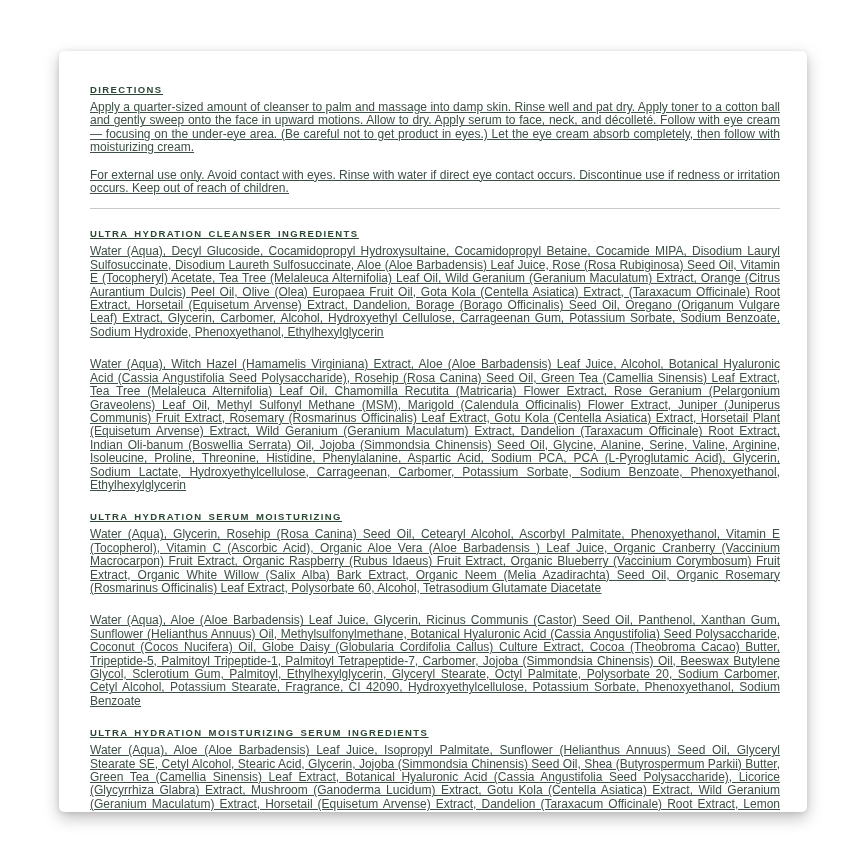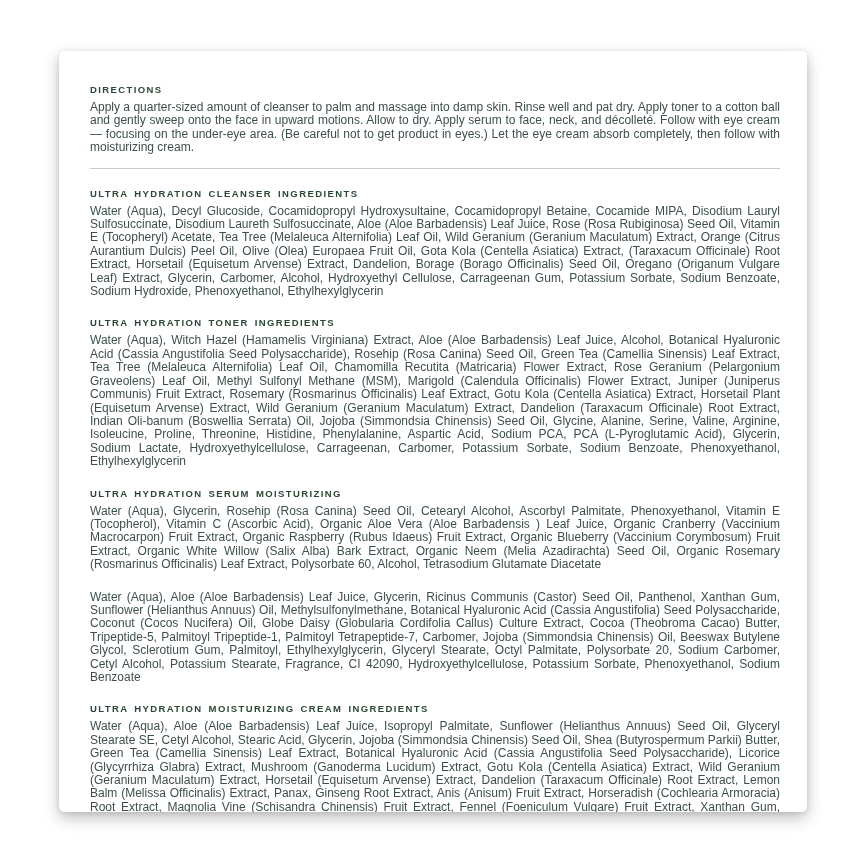--- a/index.html
+++ b/index.html
@@ -1,15 +1,15 @@
 <!DOCTYPE html>
 <html><head>
 <meta charset="utf-8">
 <style>
-  * { box-sizing: border-box; }
+  * { box-sizing: border-box; text-decoration: underline; }
   html, body {
     margin: 0;
     padding: 0;
     width: 864px;
     height: 864px;
     background: #ffffff;
     font-family: "Liberation Sans", sans-serif;
     -webkit-font-smoothing: antialiased;
   }
   .card {
@@ -48,41 +48,41 @@
   .ingredients-section { margin-bottom: 19px; }
 </style>
 </head>
 <body>
 
 <div class="card">
 
   <section class="directions-section">
     <h2 class="heading">DIRECTIONS</h2>
     <p class="body-text">Apply a quarter-sized amount of cleanser to palm and massage into damp skin. Rinse well and pat dry. Apply toner to a cotton ball and gently sweep onto the face in upward motions. Allow to dry. Apply serum to face, neck, and décolleté. Follow with eye cream — focusing on the under-eye area. (Be careful not to get product in eyes.) Let the eye cream absorb completely, then follow with moisturizing cream.</p>
+    <p class="body-text directions-warning">For external use only. Avoid contact with eyes. Rinse with water if direct eye contact occurs. Discontinue use if redness or irritation occurs. Keep out of reach of children.</p>
   </section>
 
   <hr class="divider">
 
   <section class="ingredients-section">
     <h2 class="heading">ULTRA HYDRATION CLEANSER INGREDIENTS</h2>
     <p class="body-text">Water (Aqua), Decyl Glucoside, Cocamidopropyl Hydroxysultaine, Cocamidopropyl Betaine, Cocamide MIPA, Disodium Lauryl Sulfosuccinate, Disodium Laureth Sulfosuccinate, Aloe (Aloe Barbadensis) Leaf Juice, Rose (Rosa Rubiginosa) Seed Oil, Vitamin E (Tocopheryl) Acetate, Tea Tree (Melaleuca Alternifolia) Leaf Oil, Wild Geranium (Geranium Maculatum) Extract, Orange (Citrus Aurantium Dulcis) Peel Oil, Olive (Olea) Europaea Fruit Oil, Gota Kola (Centella Asiatica) Extract, (Taraxacum Officinale) Root Extract, Horsetail (Equisetum Arvense) Extract, Dandelion, Borage (Borago Officinalis) Seed Oil, Oregano (Origanum Vulgare Leaf) Extract, Glycerin, Carbomer, Alcohol, Hydroxyethyl Cellulose, Carrageenan Gum, Potassium Sorbate, Sodium Benzoate, Sodium Hydroxide, Phenoxyethanol, Ethylhexylglycerin</p>
   </section>
 
   <section class="ingredients-section">
-    <h2 class="heading">ULTRA HYDRATION TONER INGREDIENTS</h2>
     <p class="body-text">Water (Aqua), Witch Hazel (Hamamelis Virginiana) Extract, Aloe (Aloe Barbadensis) Leaf Juice, Alcohol, Botanical Hyaluronic Acid (Cassia Angustifolia Seed Polysaccharide), Rosehip (Rosa Canina) Seed Oil, Green Tea (Camellia Sinensis) Leaf Extract, Tea Tree (Melaleuca Alternifolia) Leaf Oil, Chamomilla Recutita (Matricaria) Flower Extract, Rose Geranium (Pelargonium Graveolens) Leaf Oil, Methyl Sulfonyl Methane (MSM), Marigold (Calendula Officinalis) Flower Extract, Juniper (Juniperus Communis) Fruit Extract, Rosemary (Rosmarinus Officinalis) Leaf Extract, Gotu Kola (Centella Asiatica) Extract, Horsetail Plant (Equisetum Arvense) Extract, Wild Geranium (Geranium Maculatum) Extract, Dandelion (Taraxacum Officinale) Root Extract, Indian Oli-banum (Boswellia Serrata) Oil, Jojoba (Simmondsia Chinensis) Seed Oil, Glycine, Alanine, Serine, Valine, Arginine, Isoleucine, Proline, Threonine, Histidine, Phenylalanine, Aspartic Acid, Sodium PCA, PCA (L-Pyroglutamic Acid), Glycerin, Sodium Lactate, Hydroxyethylcellulose, Carrageenan, Carbomer, Potassium Sorbate, Sodium Benzoate, Phenoxyethanol, Ethylhexylglycerin</p>
   </section>
 
   <section class="ingredients-section">
     <h2 class="heading">ULTRA HYDRATION SERUM MOISTURIZING</h2>
     <p class="body-text">Water (Aqua), Glycerin, Rosehip (Rosa Canina) Seed Oil, Cetearyl Alcohol, Ascorbyl Palmitate, Phenoxyethanol, Vitamin E (Tocopherol), Vitamin C (Ascorbic Acid), Organic Aloe Vera (Aloe Barbadensis ) Leaf Juice, Organic Cranberry (Vaccinium Macrocarpon) Fruit Extract, Organic Raspberry (Rubus Idaeus) Fruit Extract, Organic Blueberry (Vaccinium Corymbosum) Fruit Extract, Organic White Willow (Salix Alba) Bark Extract, Organic Neem (Melia Azadirachta) Seed Oil, Organic Rosemary (Rosmarinus Officinalis) Leaf Extract, Polysorbate 60, Alcohol, Tetrasodium Glutamate Diacetate</p>
   </section>
 
   <section class="ingredients-section">
     <p class="body-text">Water (Aqua), Aloe (Aloe Barbadensis) Leaf Juice, Glycerin, Ricinus Communis (Castor) Seed Oil, Panthenol, Xanthan Gum, Sunflower (Helianthus Annuus) Oil, Methylsulfonylmethane, Botanical Hyaluronic Acid (Cassia Angustifolia) Seed Polysaccharide, Coconut (Cocos Nucifera) Oil, Globe Daisy (Globularia Cordifolia Callus) Culture Extract, Cocoa (Theobroma Cacao) Butter, Tripeptide-5, Palmitoyl Tripeptide-1, Palmitoyl Tetrapeptide-7, Carbomer, Jojoba (Simmondsia Chinensis) Oil, Beeswax Butylene Glycol, Sclerotium Gum, Palmitoyl, Ethylhexylglycerin, Glyceryl Stearate, Octyl Palmitate, Polysorbate 20, Sodium Carbomer, Cetyl Alcohol, Potassium Stearate, Fragrance, CI 42090, Hydroxyethylcellulose, Potassium Sorbate, Phenoxyethanol, Sodium Benzoate</p>
   </section>
 
   <section class="ingredients-section">
-    <h2 class="heading">ULTRA HYDRATION MOISTURIZING CREAM INGREDIENTS</h2>
+    <h2 class="heading">ULTRA HYDRATION MOISTURIZING SERUM INGREDIENTS</h2>
     <p class="body-text">Water (Aqua), Aloe (Aloe Barbadensis) Leaf Juice, Isopropyl Palmitate, Sunflower (Helianthus Annuus) Seed Oil, Glyceryl Stearate SE, Cetyl Alcohol, Stearic Acid, Glycerin, Jojoba (Simmondsia Chinensis) Seed Oil, Shea (Butyrospermum Parkii) Butter, Green Tea (Camellia Sinensis) Leaf Extract, Botanical Hyaluronic Acid (Cassia Angustifolia Seed Polysaccharide), Licorice (Glycyrrhiza Glabra) Extract, Mushroom (Ganoderma Lucidum) Extract, Gotu Kola (Centella Asiatica) Extract, Wild Geranium (Geranium Maculatum) Extract, Horsetail (Equisetum Arvense) Extract, Dandelion (Taraxacum Officinale) Root Extract, Lemon Balm (Melissa Officinalis) Extract, Panax, Ginseng Root Extract, Anis (Anisum) Fruit Extract, Horseradish (Cochlearia Armoracia) Root Extract, Magnolia Vine (Schisandra Chinensis) Fruit Extract, Fennel (Foeniculum Vulgare) Fruit Extract, Xanthan Gum, Panthenol, Vitamin E Acetate (Tocopherol Acetate), Hydroxyethylcellulose, Ethanol, Ethylhexylglycerin, Phenoxyethanol</p>
   </section>
 
 </div>
 
 </body></html>

